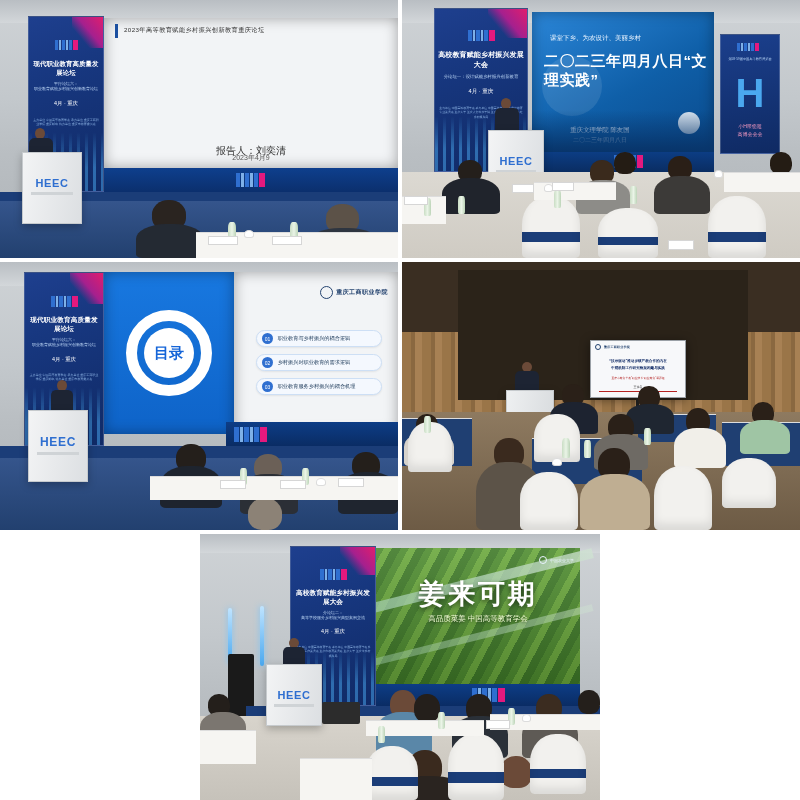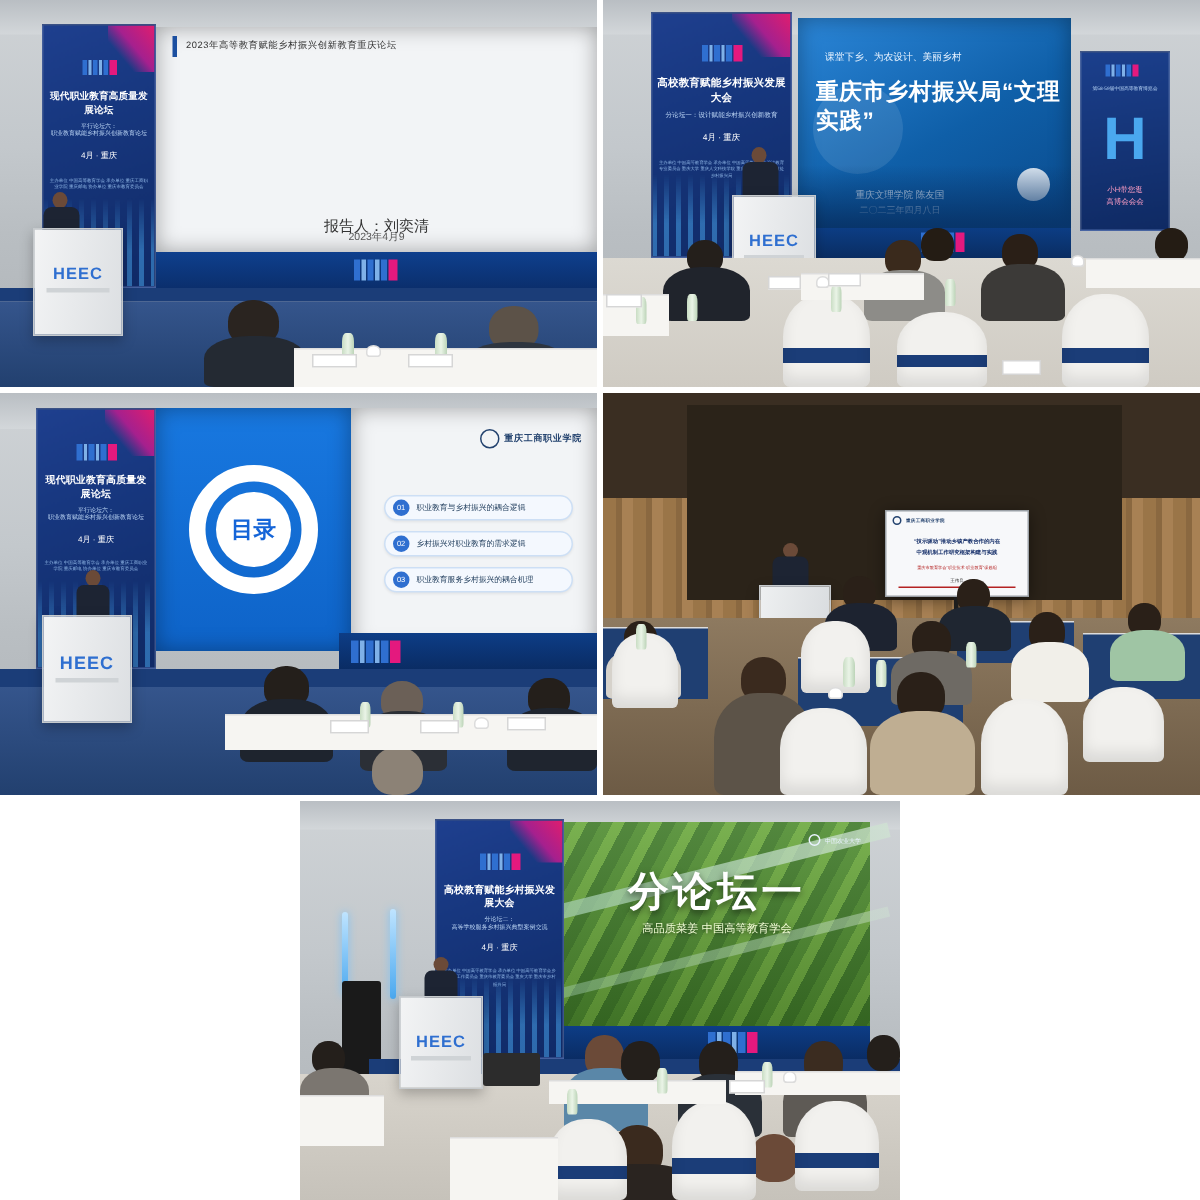--- a/index.html
+++ b/index.html
@@ -204,21 +204,21 @@
     <div class="nameplate" style="left:272px; top:236px; width:30px; height:9px;"></div>
   </div>
 
   <div class="panel" style="left:402px; top:0; width:398px; height:258px;">
     <div class="hall-wall"></div>
     <div class="ceiling"></div>
 
     <div class="ledwall" style="left:130px; top:12px; width:182px; height:140px; background:linear-gradient(150deg,#2b86d8,#0f5fa8 55%,#0a4a8c);">
       <div style="position:absolute; left:10px; top:44px; width:60px; height:60px; border-radius:50%; background:rgba(255,255,255,.10);"></div>
       <div class="blurtext" style="position:absolute; left:18px; top:22px; font-size:6.5px; color:#e8f3ff;">课堂下乡、为农设计、美丽乡村</div>
-      <div class="blurtext" style="position:absolute; left:12px; top:40px; font-size:15px; font-weight:bold; color:#ffffff; letter-spacing:.5px;">重庆市乡村振兴局“文理实践”</div>
+      <div class="blurtext" style="position:absolute; left:12px; top:40px; font-size:15px; font-weight:bold; color:#ffffff; letter-spacing:.5px;">二〇二三年四月八日“文理实践”</div>
       <div class="blurtext" style="position:absolute; left:0; right:46px; top:114px; text-align:center; font-size:6.4px; color:#eaf4ff;">重庆文理学院 陈友国</div>
       <div class="blurtext" style="position:absolute; left:0; right:46px; top:124px; text-align:center; font-size:6px; color:#dcebfb;">二〇二三年四月八日</div>
       <div style="position:absolute; right:14px; bottom:18px; width:22px; height:22px; border-radius:50%; background:rgba(255,255,255,.85);"></div>
       <div style="position:absolute; left:0; right:0; bottom:0; height:42px; background:linear-gradient(#0a4a8c00,#08356b);"></div>
     </div>
 
     <div style="position:absolute; left:130px; top:152px; width:182px; height:20px; background:linear-gradient(#0c3d84,#0a2d62);"></div>
     <div class="heec" style="position:absolute; left:212px; top:155px;">
       <span class="bar" style="width:4px;height:13px;"></span>
       <span class="barlight" style="width:3px;height:13px;"></span>
@@ -444,21 +444,21 @@
     <div class="cup" style="left:150px; top:196px; width:10px; height:8px;"></div>
   </div>
 
   <div class="panel" style="left:200px; top:534px; width:400px; height:266px;">
     <div class="hall-wall"></div>
     <div class="ceiling" style="height:7%;"></div>
 
     <div class="field" style="left:176px; top:14px; width:204px; height:136px;">
       <div class="field-river" style="left:-10px; top:28px; width:230px; height:10px;"></div>
       <div class="field-river" style="left:-10px; top:84px; width:230px; height:7px; opacity:.45;"></div>
-      <div class="field-title" style="left:0; right:0; top:28px; text-align:center; font-size:27px;">分论坛一</div>
+      <div class="field-title" style="left:0; right:0; top:28px; text-align:center; font-size:27px;">姜来可期</div>
       <div class="field-sub" style="left:0; right:0; top:66px; text-align:center; font-size:7.5px;">高品质菜姜 中国高等教育学会</div>
       <div class="uni-logo" style="right:6px; top:8px;">
         <span class="uni-seal" style="width:8px;height:8px;border-color:#eaf3ff;"></span>
         <span class="blurtext" style="font-size:4px; color:#eaf3ff;">中国农业大学</span>
       </div>
     </div>
 
     <div style="position:absolute; left:176px; top:150px; width:204px; height:22px; background:linear-gradient(#0d3d86,#0a2c64);"></div>
     <div class="heec" style="position:absolute; left:272px; top:154px;">
       <span class="bar" style="width:5px;height:14px;"></span>

